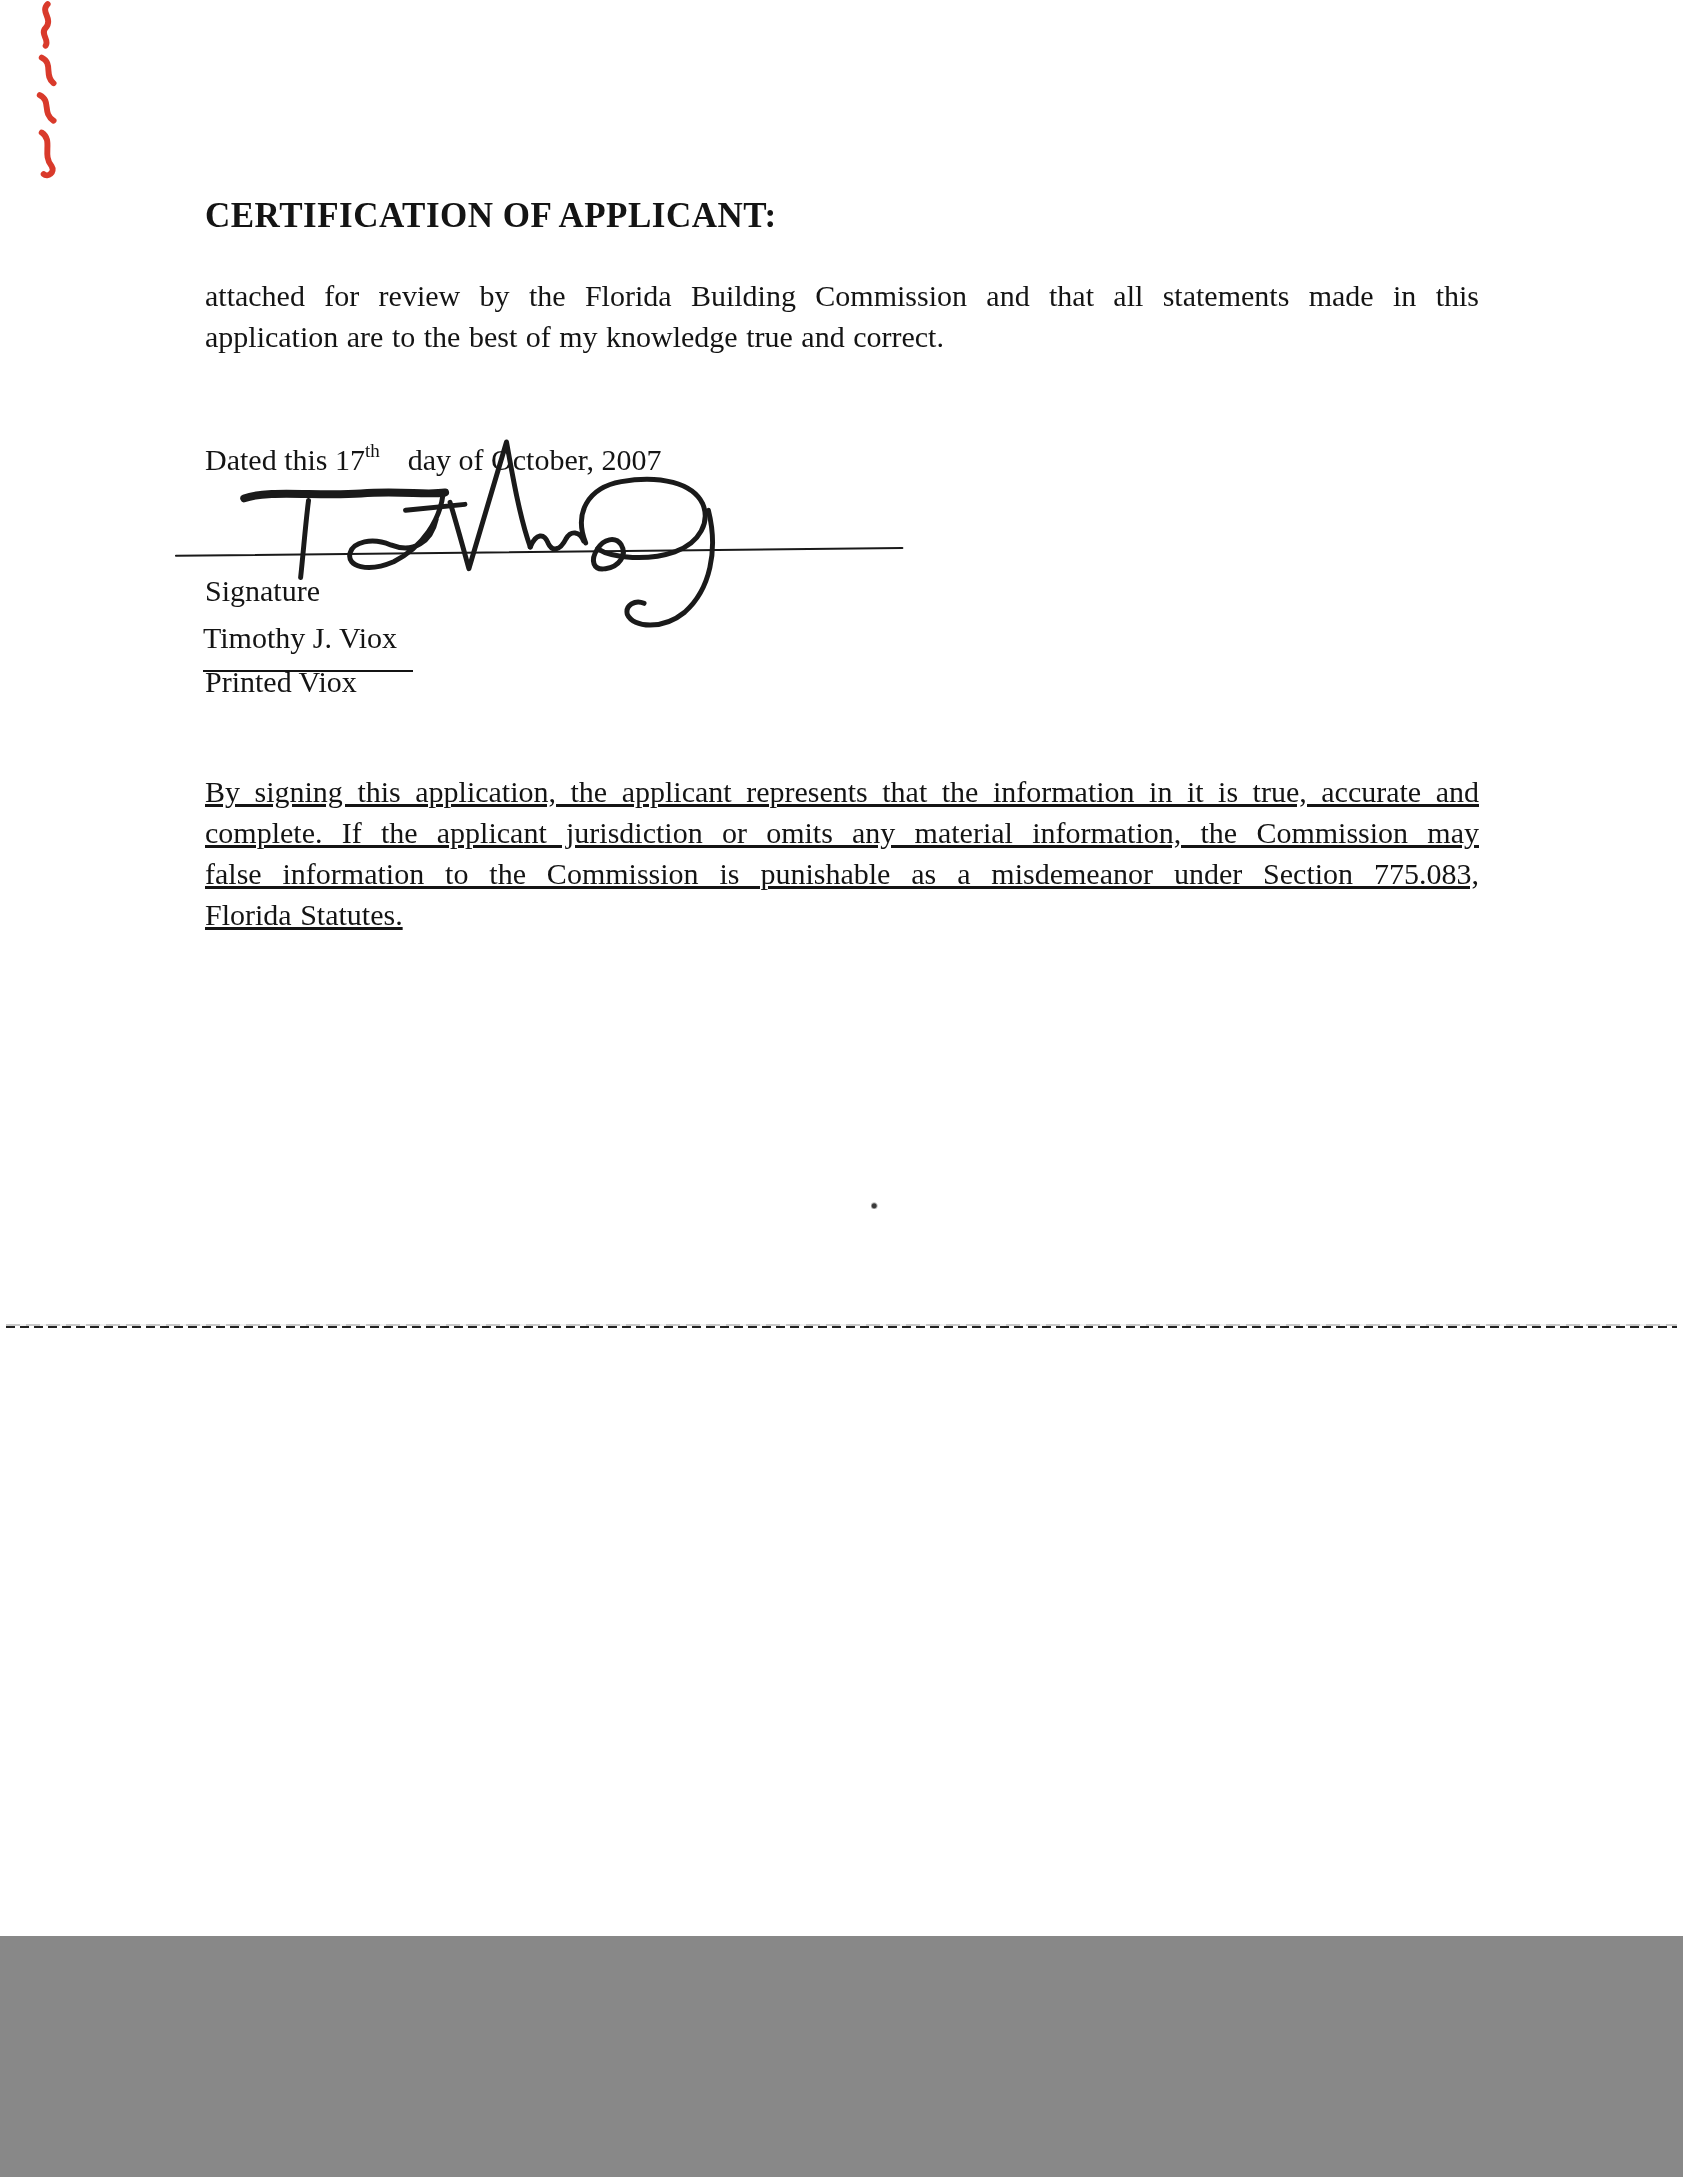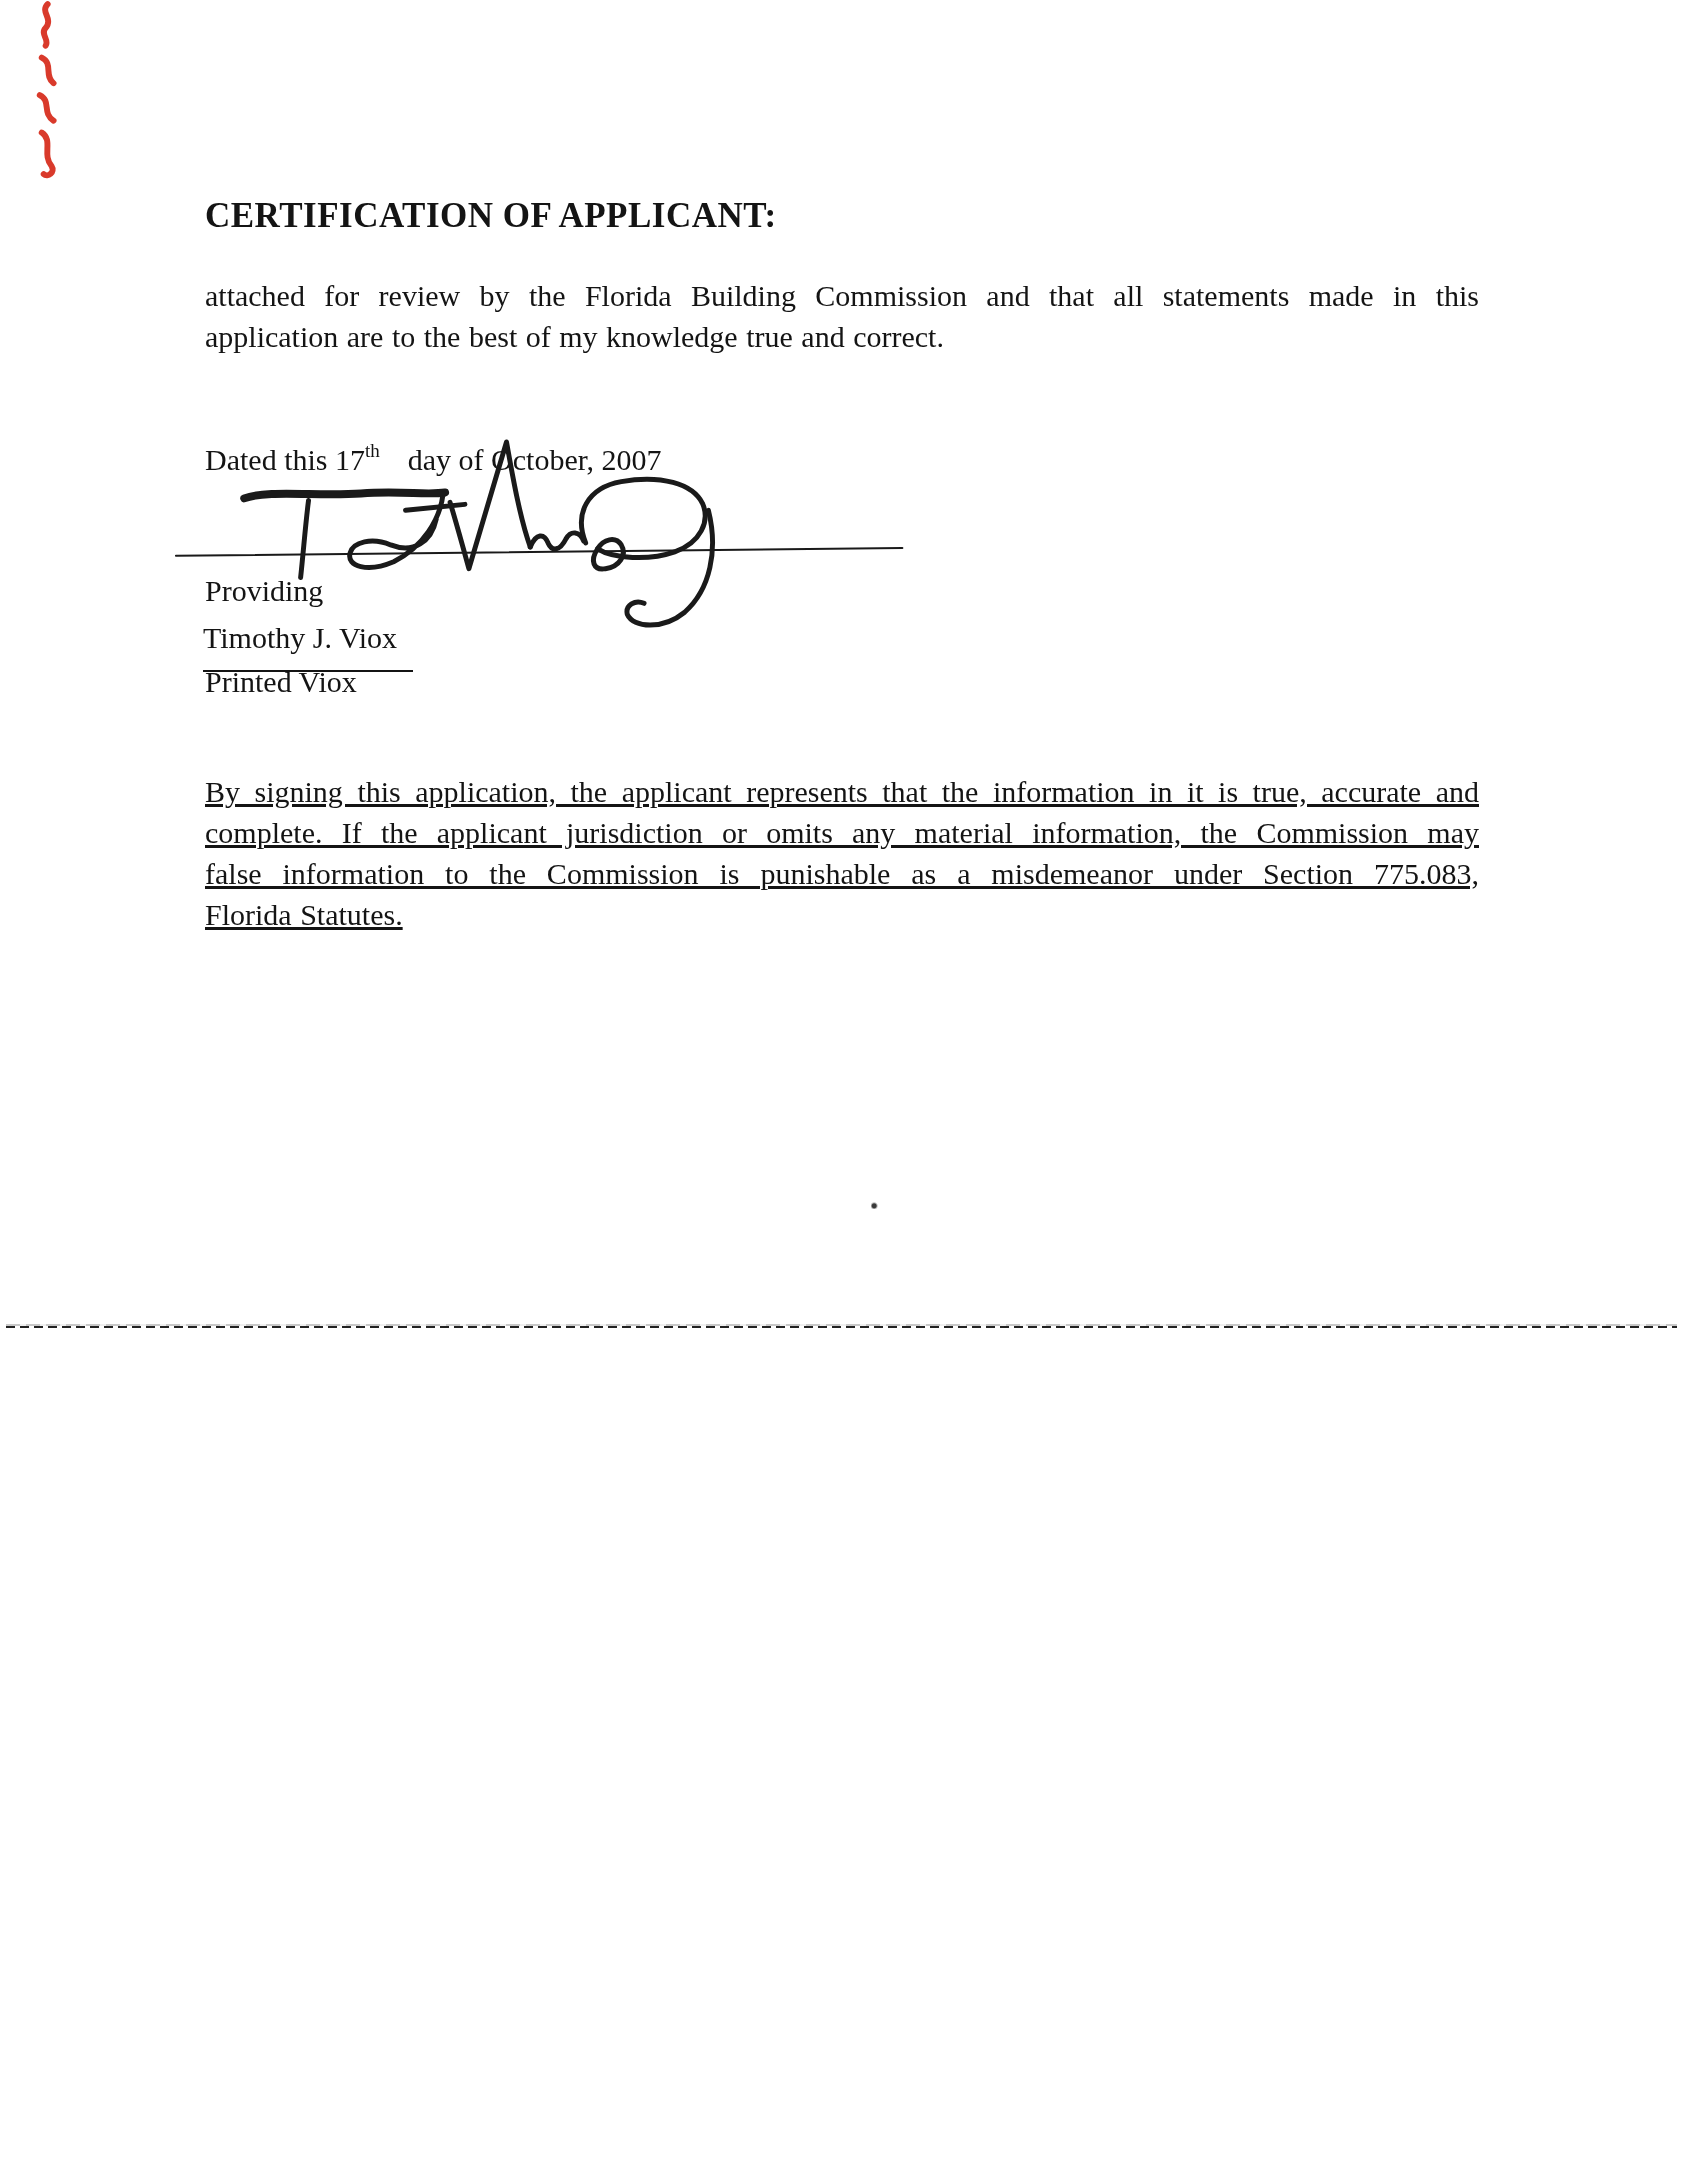--- a/index.html
+++ b/index.html
@@ -1,19 +1,19 @@
 <!DOCTYPE html>
 <html><head>
 <meta charset="utf-8">
 <style>
   html,body { margin:0; padding:0; background:#888; }
   .page {
     position: relative;
     width: 1683px;
-    height: 2177px;
+    height: 1936px;
     margin: 0 auto;
     background: #ffffff;
     font-family: "Liberation Serif", "DejaVu Serif", serif;
     color: #141414;
     overflow: hidden;
   }
   .title {
     position: absolute;
     left: 205px; top: 196px;
     margin: 0;
@@ -135,21 +135,21 @@
       <path d="M366,129 C372,115 380,115 384,125 C388,134 396,133 402,121 C407,112 416,113 420,123" stroke-width="5"></path>
 
       <path d="M422,125 C410,95 424,69 458,63 C498,56 530,65 540,85 C548,103 538,125 512,134 C486,143 450,141 434,131" stroke-width="5"></path>
 
       <path d="M434,131 C426,143 430,153 442,151 C456,149 464,137 458,127 C452,118 440,121 434,131" stroke-width="5"></path>
 
       <path d="M546,92 C556,132 548,172 522,195 C500,213 470,211 464,197 C462,188 472,182 481,186" stroke-width="5"></path>
     </g>
   </svg>
 
-  <div class="sig-label">Providing</div>
+  <div class="sig-label">Signature</div>
 
   <div class="printed-name">Timothy J. Viox</div>
 
   <div class="printed-label">Printed Viox</div>
 
   <div class="para para2">
       <div class="jline">By signing this application, the applicant represents that the information in it is true, accurate and</div>
       <div class="jline">complete. If the applicant jurisdiction or omits any material information, the Commission may</div>
       <div class="jline">false information to the Commission is punishable as a misdemeanor under Section 775.083,</div>
       <div class="jline jlast">Florida Statutes.</div>

